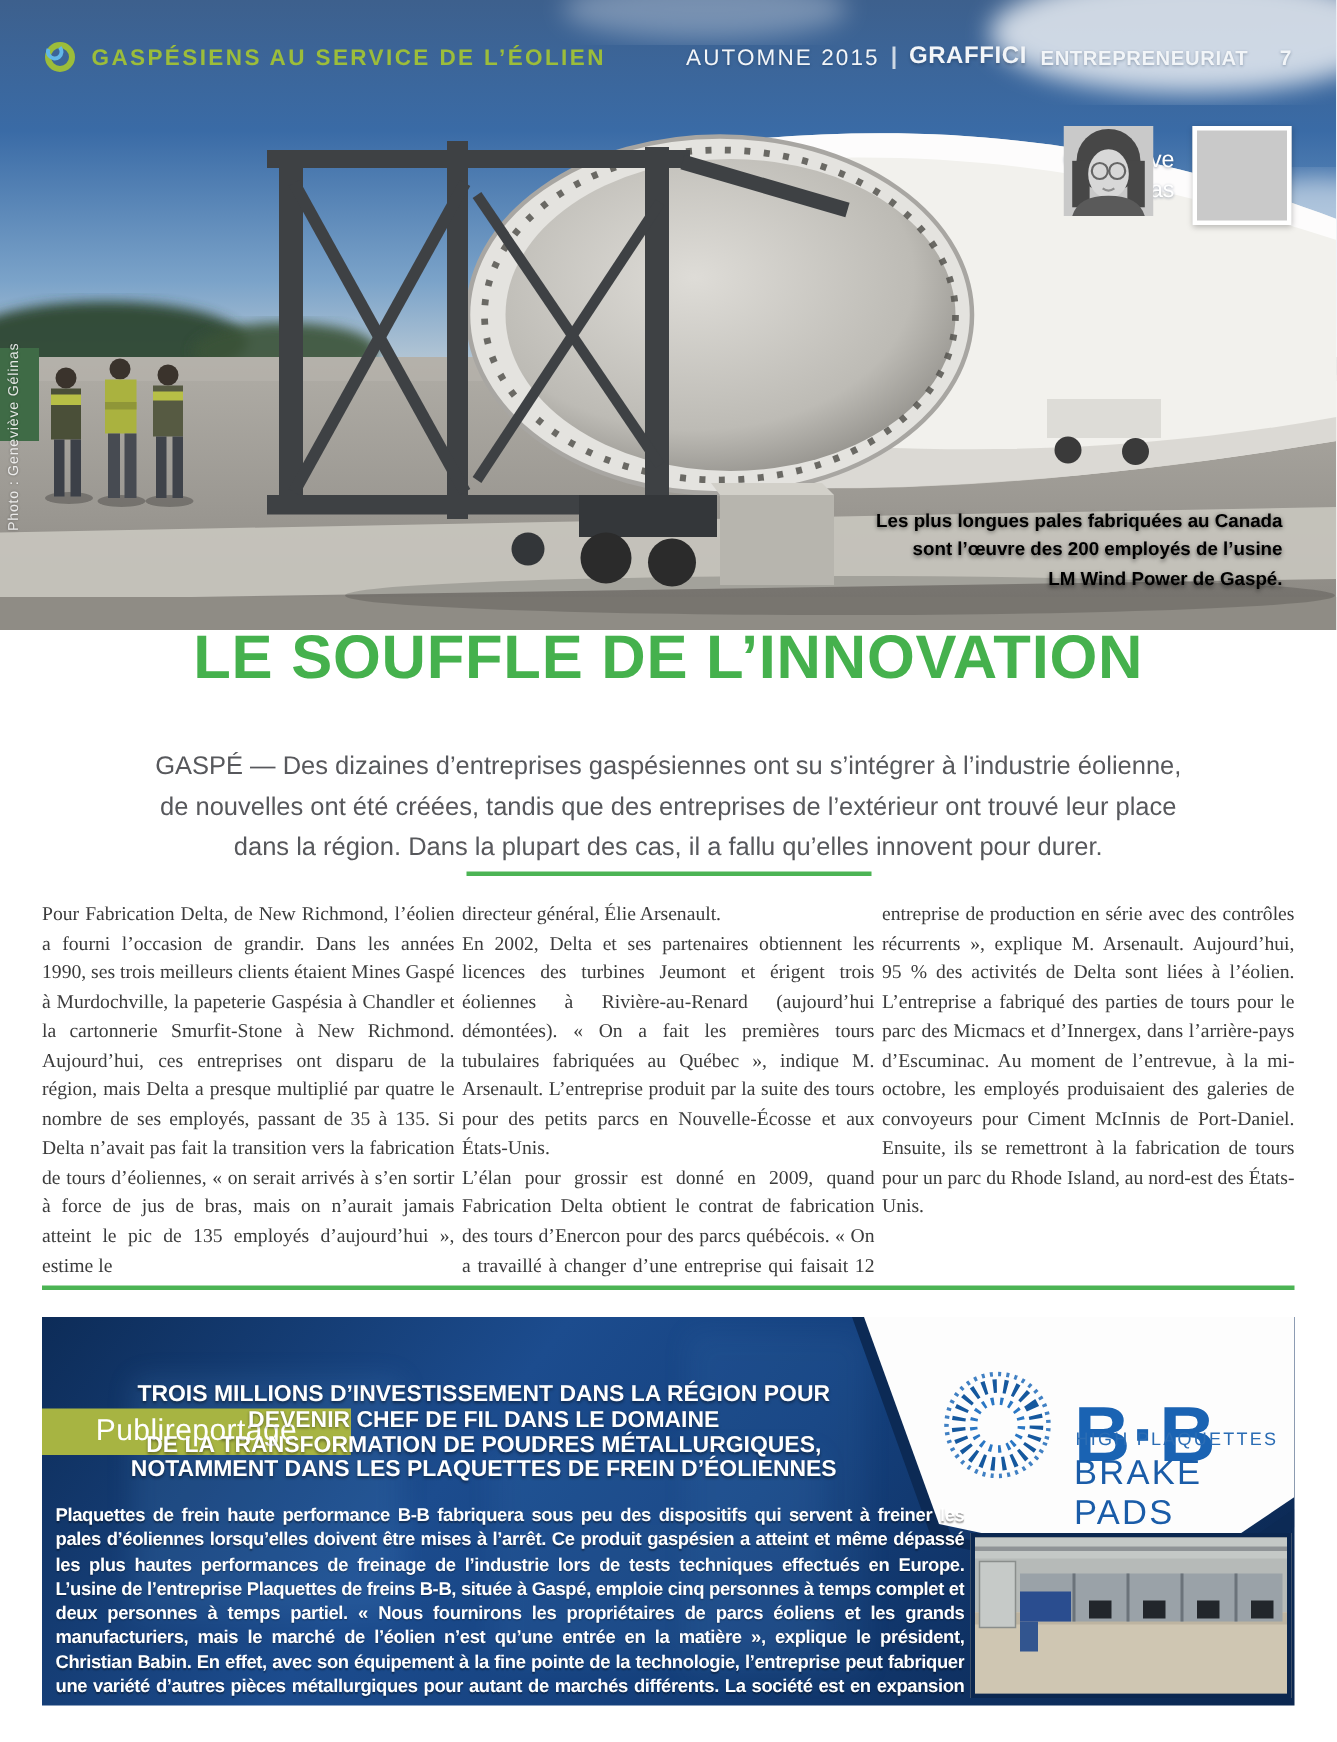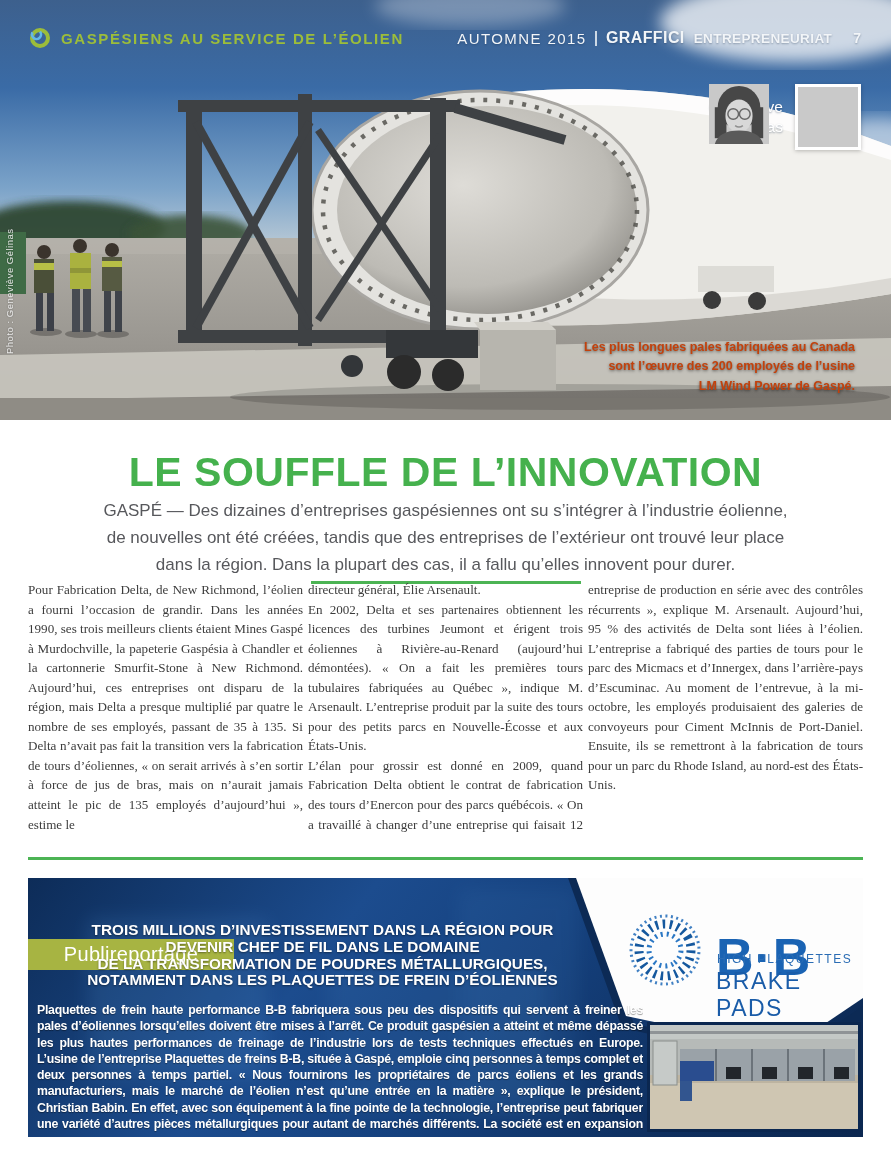--- a/index.html
+++ b/index.html
@@ -28,31 +28,31 @@
   .author-name{color:#fff;font-size:15.5px;line-height:1.3;text-align:right;
                text-shadow:0 1px 2px rgba(20,40,70,.4);}
   .portrait{width:60px;height:60px;border:3px solid #fff;background:#c9c9c9;
             box-shadow:0 1px 4px rgba(0,0,0,.25);}
 
   .photo-credit{position:absolute;left:4px;top:84px;height:270px;z-index:5;
     writing-mode:vertical-rl;transform:rotate(180deg);color:#f2f2f2;font-size:9.5px;
     letter-spacing:.5px;opacity:.92;text-shadow:0 0 2px rgba(0,0,0,.4);}
 
   .hero-caption{position:absolute;right:36px;top:338px;text-align:right;z-index:5;
-    color:#c2410c;font-weight:bold;font-size:12.5px;line-height:1.55;
+    color:#000000;font-weight:bold;font-size:12.5px;line-height:1.55;
     text-shadow:0 1px 3px rgba(0,0,0,.55);}
 
   
-  .title{position:absolute;left:0;top:449px;width:891px;text-align:center;
+  .title{position:absolute;left:0;top:415px;width:891px;text-align:center;
          color:#45b14d;font-weight:bold;font-size:41px;letter-spacing:.5px;}
   .lede{position:absolute;left:60px;top:497px;width:771px;text-align:center;
         color:#57585c;font-size:17px;line-height:1.6;}
   .rule{position:absolute;left:311px;top:581px;width:270px;height:3px;background:#4cb454;}
 
-  .columns{position:absolute;left:28px;top:580px;width:835px;height:256px;
+  .columns{position:absolute;left:28px;top:599px;width:835px;height:256px;
            display:flex;gap:5px;}
   .col{flex:1;font-family:"Liberation Serif",serif;font-size:13.1px;line-height:19.55px;
        color:#3c3c3c;text-align:justify;overflow:hidden;hyphens:auto;}
   .col p{margin:0;}
 
   .rule2{position:absolute;left:28px;top:857px;width:835px;height:3px;background:#4cb454;}
 
   
   .ad{position:absolute;left:28px;top:878px;width:835px;height:259px;overflow:hidden;
       background:linear-gradient(128deg,#0d2c58 0%,#1c4c8e 34%,#15417e 55%,#0e2f5f 80%,#0b2750 100%);}

